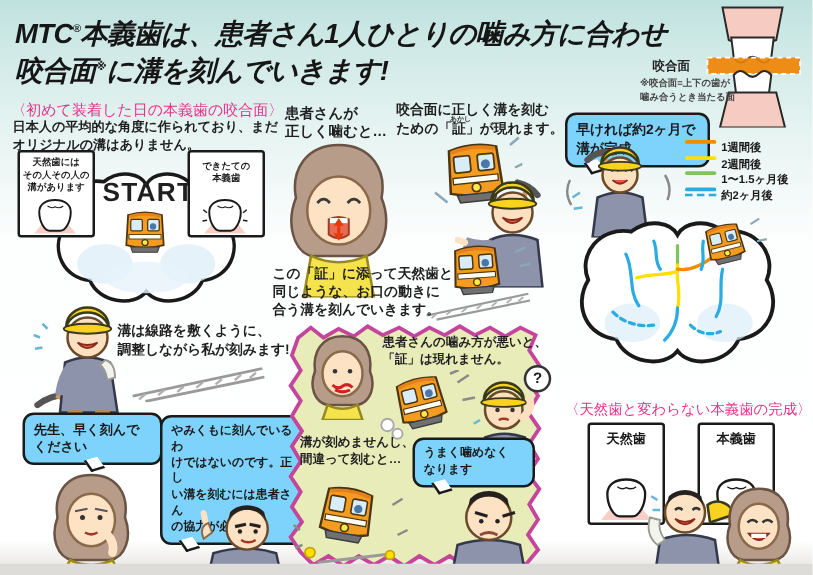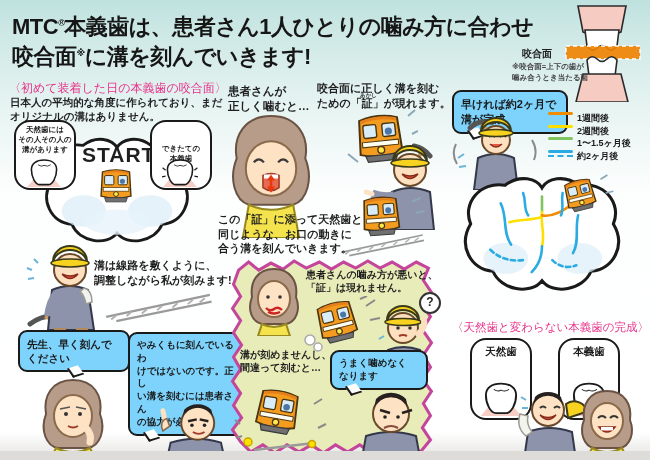--- a/index.html
+++ b/index.html
@@ -2,30 +2,30 @@
 <html><head>
 <meta charset="utf-8">
 <style>
   html,body{margin:0;padding:0;}
   body{width:650px;height:460px;position:relative;overflow:hidden;
        font-family:"Liberation Sans","DejaVu Sans",sans-serif;
        background:linear-gradient(180deg,#bfe2df 0%,#cfe9e6 8%,#e9f5f3 25%,#fdfefe 42%,#ffffff 94%,#e3e2df 100%);}
   .abs{position:absolute;}
   .txt{font-weight:700;color:#1f1f1f;white-space:pre-line;line-height:1.34;}
   .pink{color:#e7318a;font-weight:400;}
-  .ttl{font-size:22px;font-weight:800;color:#161616;letter-spacing:-0.5px;white-space:nowrap;}
+  .ttl{font-size:22px;font-weight:800;color:#161616;letter-spacing:-0.5px;white-space:nowrap;font-style:italic;}
   .ttl sup{font-size:9px;font-weight:800;}
   .bubble{position:absolute;background:#7dd3fc;border:2px solid #1a1a1a;border-radius:9px;
           padding:5px 7px;font-weight:700;color:#1a1a1a;white-space:pre-line;line-height:1.35;}
   .bubble::after{content:"";position:absolute;width:9px;height:9px;background:#fff;
           border-right:2px solid #1a1a1a;border-bottom:2px solid #1a1a1a;
           transform:rotate(55deg) skewX(-18deg);bottom:-7px;}
   .tail-l::after{left:16px;}
   .tail-c::after{left:50px;}
-  .wbox{position:absolute;background:#fff;border:2.5px solid #1a1a1a;border-radius:16px;text-align:center;}
+  .wbox{position:absolute;background:#fff;border:2.5px solid #1a1a1a;border-radius:3px;text-align:center;}
   .wbox .lbl{font-weight:800;color:#1a1a1a;white-space:pre-line;line-height:1.3;}
   .lg-row{display:flex;align-items:flex-start;gap:4px;height:12.5px;font-size:9px;font-weight:800;color:#1a1a1a;}
   .sw{width:25px;height:3px;border-radius:2px;flex:none;}
   .sw4{width:25px;display:flex;flex-direction:column;gap:2px;flex:none;}
   .sw-solid{height:3px;background:#2aabe2;border-radius:2px;}
   .sw-dash{height:0;border-top:2.5px dashed #2aabe2;}
   .qmark{position:absolute;width:18px;height:18px;background:#fff;border:2px solid #333;border-radius:50%;
          font-size:12px;font-weight:800;text-align:center;line-height:17px;color:#222;}
 </style>
 </head>
@@ -95,21 +95,21 @@
 
 <div class="wbox" style="left:14px;top:120px;width:58px;height:66px">
   <div class="lbl" style="font-size:7.5px;padding-top:3px">天然歯には
 その人その人の
 溝があります</div>
   <svg class="abs" style="left:9px;bottom:1px;width:38px;height:30px" viewBox="0 0 60 50">
       <use href="#tooth" width="60" height="50"></use>
     </svg>
 </div>
 <div class="wbox" style="left:150px;top:120px;width:58px;height:66px">
-  <div class="lbl" style="font-size:7.5px;padding-top:22px">できたての
+  <div class="lbl" style="font-size:7.5px;padding-top:6px">できたての
 本義歯</div>
   <svg class="abs" style="left:9px;bottom:1px;width:38px;height:30px" viewBox="0 0 60 50">
     <use href="#tooth" width="60" height="50"></use>
     <path d="M6,22 l-5,-4 M6,32 l-6,1 M54,22 l5,-4 M54,32 l6,1" stroke="#1a1a1a" stroke-width="2"></path>
   </svg>
 </div>
 
 <svg class="abs" style="left:24px;top:242px;width:84px;height:92px" viewBox="0 0 84 92">
   <path d="M8,28 l-5,-2 M10,36 l-6,1 M14,21 l-4,-4" stroke="#6ab4d8" stroke-width="2" fill="none"></path>
   <path d="M6,82 Q22,70 40,76" fill="none" stroke="#555" stroke-width="5" stroke-linecap="round"></path>

